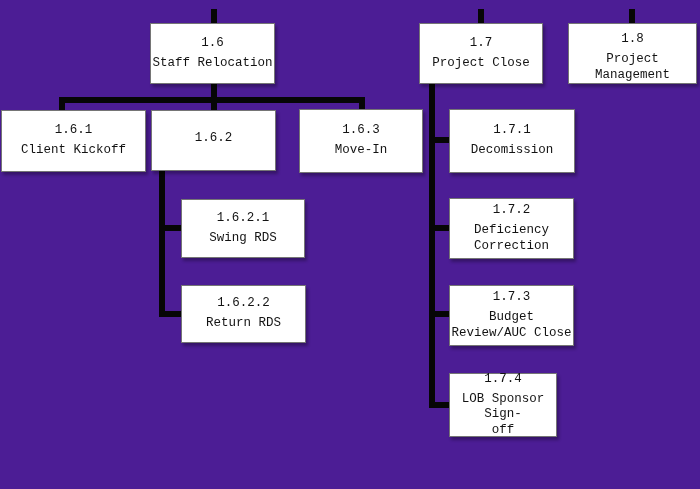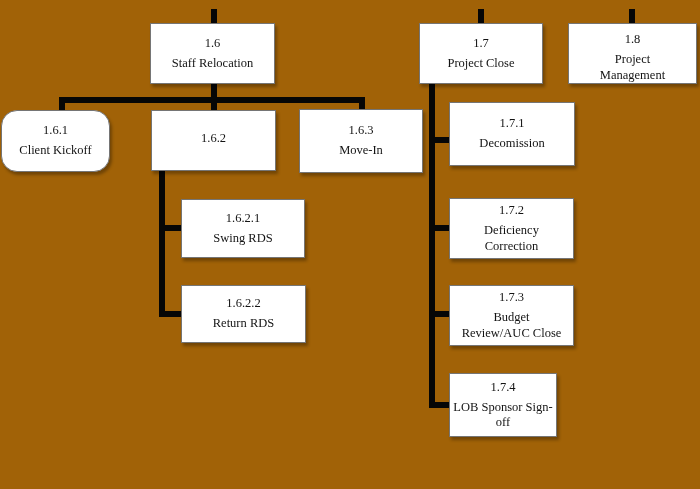--- a/index.html
+++ b/index.html
@@ -1,22 +1,22 @@
 <!DOCTYPE html>
 <html><head>
 <meta charset="utf-8">
 <style>
   html, body { margin: 0; padding: 0; background: #ffffff; }
   .canvas {
     position: relative;
     width: 700px;
     height: 489px;
-    background: #a16207;
+    background: #4c1d95;
     overflow: hidden;
-    font-family: Liberation Serif, serif;
+    font-family: Liberation Mono, monospace;
   }
   .seg {
     position: absolute;
     background: #060606;
   }
   .box {
     position: absolute;
     background: #ffffff;
     border: 1.5px solid #757575;
     box-shadow: 2px 3px 3px rgba(0,0,0,0.30);
@@ -73,42 +73,42 @@
   <div class="box" style="left:419px; top:23px; width:124px; height:61px;">
     <span class="code">1.7</span>
     <span class="name">Project Close</span>
   </div>
   <div class="box" style="left:568px; top:23px; width:129px; height:61px;justify-content:flex-end;">
     <span class="code">1.8</span>
     <span class="name">Project
 Management</span>
   </div>
 
-  <div class="box" style="left:1px; top:110px; width:109px; height:62px;border-radius:16px;">
+  <div class="box" style="left:1px; top:110px; width:145px; height:62px;">
     <span class="code">1.6.1</span>
     <span class="name">Client Kickoff</span>
   </div>
   <div class="box" style="left:151px; top:110px; width:125px; height:61px;">
     <span class="code">1.6.2</span>
   </div>
   <div class="box" style="left:299px; top:109px; width:124px; height:64px;">
     <span class="code">1.6.3</span>
     <span class="name">Move-In</span>
   </div>
 
   <div class="box" style="left:181px; top:199px; width:124px; height:59px;">
     <span class="code">1.6.2.1</span>
     <span class="name">Swing RDS</span>
   </div>
   <div class="box" style="left:181px; top:285px; width:125px; height:58px;">
     <span class="code">1.6.2.2</span>
     <span class="name">Return RDS</span>
   </div>
 
-  <div class="box" style="left:449px; top:102px; width:126px; height:64px;">
+  <div class="box" style="left:449px; top:109px; width:126px; height:64px;">
     <span class="code">1.7.1</span>
     <span class="name">Decomission</span>
   </div>
   <div class="box" style="left:449px; top:198px; width:125px; height:61px;">
     <span class="code">1.7.2</span>
     <span class="name">Deficiency
 Correction</span>
   </div>
   <div class="box" style="left:449px; top:285px; width:125px; height:61px;">
     <span class="code">1.7.3</span>

